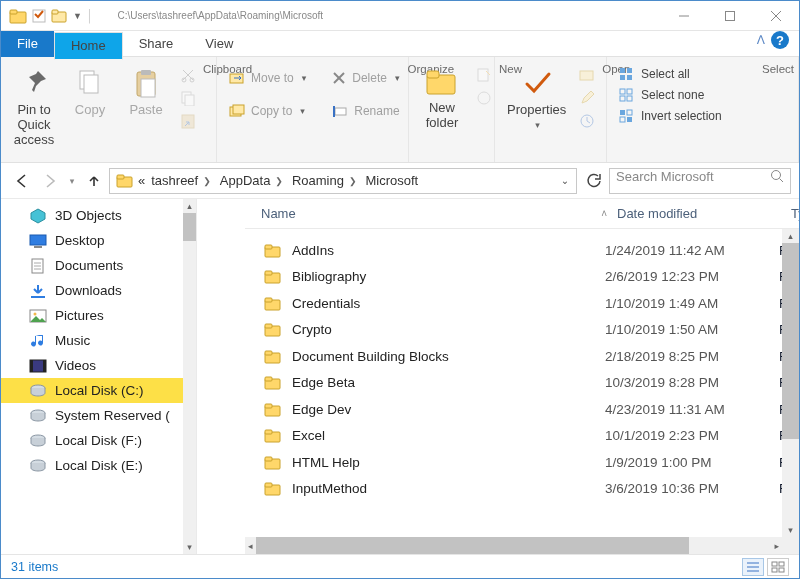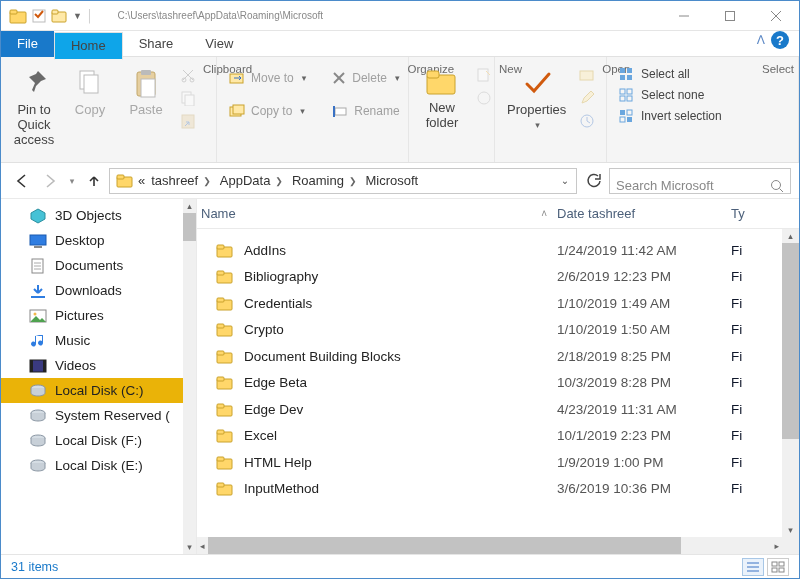--- a/index.html
+++ b/index.html
@@ -34,31 +34,31 @@
   .sep-tiny { display:flex; flex-direction:column; gap:3px; padding:2px 2px; }
   .tiny { width:22px; height:20px; display:flex; align-items:center;justify-content:center; opacity:.35; }
 
   .navrow { height:36px; display:flex; align-items:center; gap:2px; padding:0 8px; border-bottom:1px solid #eaeaea;}
   .navbtn { width:26px; height:26px; display:flex; align-items:center; justify-content:center; color:#555;}
   .navbtn.dis { color:#bbb; }
   .addrbar { flex:1; height:26px; border:1px solid #c8c8c8; display:flex; align-items:center; padding:0 2px 0 6px; gap:2px; overflow:hidden;}
   .crumb { display:flex; align-items:center; gap:2px; padding:0 2px; font-size:13px; color:#333;}
   .crumb .car { font-size:9px; color:#666; padding:0 3px;}
   .refresh { width:28px; height:26px;  display:flex;align-items:center;justify-content:center; color:#444;}
-  .search { width:182px; height:26px; border:1px solid #c8c8c8; display:flex; align-items:flex-end; padding:0 6px; justify-content:space-between; color:#888; font-size:13px;}
-  .body { flex:1; display:flex; overflow:hidden; min-height:0;}
+  .search { width:182px; height:26px; border:1px solid #c8c8c8; display:flex; align-items:flex-start; padding:0 6px; justify-content:space-between; color:#888; font-size:13px;}
+  .body { flex:1; display:flex; overflow:hidden; min-height:0;gap:48px;}
   .navpane { width:196px; border-right:1px solid #eaeaea; overflow:hidden; position:relative; padding-top:4px;}
   .nav-scroll { width:13px; background:#f0f0f0; position:absolute; right:0; top:0; bottom:0; display:flex; flex-direction:column; align-items:center; justify-content:flex-start;}
   .nav-scroll .ar { font-size:9px; color:#666; padding:2px 0;}
   .nav-scroll .thumb { background:#c2c2c2; width:13px; flex:0 0 28px; margin-top:0;}
   .navitem { display:flex; align-items:center; gap:8px; height:25px; padding-left:28px; font-size:13.5px; color:#222;}
-  .navitem.sel { background:#eab308; }
+  .navitem.sel { background:#fde047; }
   .content { flex:1; display:flex; flex-direction:column; min-width:0;}
   .cols { height:30px; border-bottom:1px solid #eaeaea; display:flex; align-items:center; color:#4c607a; font-size:13px;}
-  .col-name { flex:0 0 360px; padding-left:4px; display:flex; align-items:center; gap:8px;}
+  .col-name { flex:0 0 360px; padding-left:4px; display:flex; align-items:center; gap:8px;margin-left:12px;}
   .col-date { flex:0 0 170px; }
   .col-type { flex:1; padding-left:4px;}
   .rows { flex:1; overflow:hidden; position:relative; padding-top:8px;}
   .row { display:flex; align-items:center; height:26.5px; font-size:13.5px; color:#222;}
   .row .c-name { flex:0 0 360px; padding-left:19px; display:flex; align-items:center; gap:10px;}
   .row .c-date { flex:0 0 170px; color:#555;}
   .row .c-type { flex:1; color:#0f172a; padding-left:4px;}
   .vscroll { width:17px; background:#f0f0f0; position:absolute; right:0; top:0; bottom:17px; display:flex; flex-direction:column; align-items:center;}
   .vscroll .ar { font-size:9px; color:#666; padding:2px 0;}
   .vscroll .track { flex:1; width:17px; position:relative;}
@@ -523,21 +523,21 @@
       </div>
     </div>
 
     <div class="content">
       <div class="cols">
         <div class="col-name">
           <span>Name</span>
           <span style="flex:1"></span>
             <span style="font-size:10px;color:#888;margin-right:10px;">˄</span>
         </div>
-        <div class="col-date">Date tashreef</div>
+        <div class="col-date">Date modified</div>
         <div class="col-type">Ty</div>
       </div>
       <div class="rows">
         <div id="filelist">
             <div class="row">
               <div class="c-name">
                 <span class="icon">
                   <svg width="18" height="15">
                     <rect x="1" y="4" width="15" height="10" rx="1" fill="#ffd76a" stroke="#caa22c"></rect>
                     <rect x="1" y="2" width="7" height="4" rx="1" fill="#ffd76a" stroke="#caa22c"></rect>

